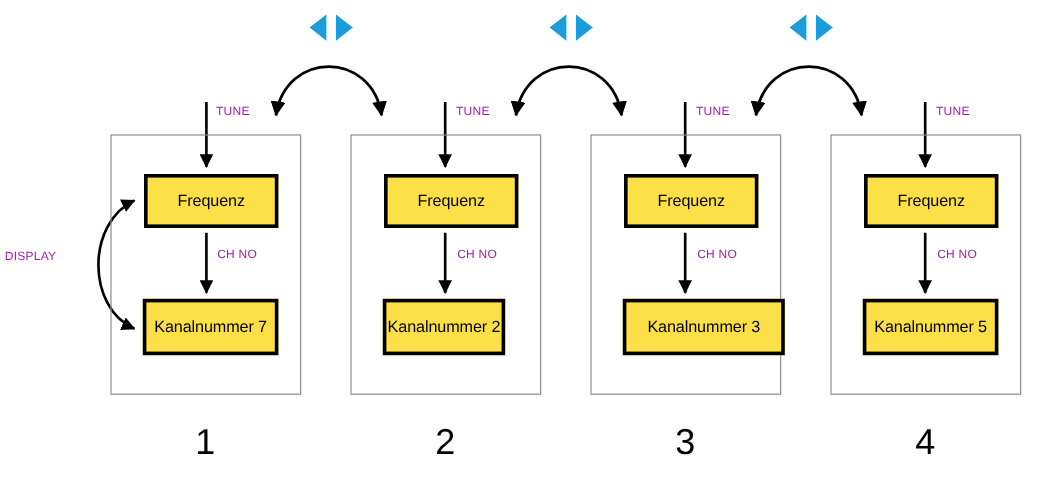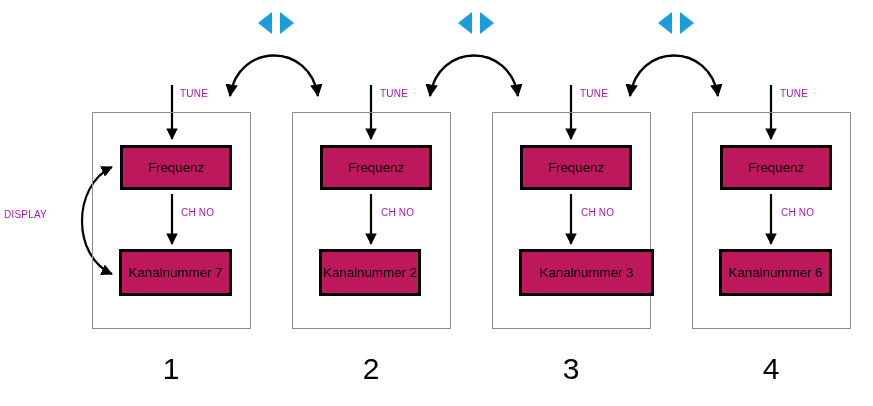--- a/index.html
+++ b/index.html
@@ -27,21 +27,21 @@
   }
   .panel {
     position: absolute;
     border: 1.4px solid #8d8d8d;
     background: transparent;
     box-sizing: border-box;
   }
   .node-box {
     position: absolute;
     border: 3px solid #000000;
-    background: #be185d;
+    background: #fde047;
     box-sizing: border-box;
     display: flex;
     align-items: center;
     justify-content: center;
   }
   .node-label {
     font-size: 13.5px;
     color: #000000;
     white-space: nowrap;
     letter-spacing: -0.1px;
@@ -163,19 +163,19 @@
   </div>
   <div class="blue-label" style="left:580px; top:88px;">TUNE</div>
   <div class="blue-label" style="left:581px; top:207px;">CH NO</div>
   <div class="panel-number" style="left:541px; top:352px;">3</div>
 
   <div class="panel" style="left:692px; top:112px; width:159px; height:217px;"></div>
   <div class="node-box" style="left:720px; top:145px; width:112px; height:45px;">
     <span class="node-label">Frequenz</span>
   </div>
   <div class="node-box" style="left:719px; top:249px; width:113px; height:47px;">
-    <span class="node-label">Kanalnummer 6</span>
+    <span class="node-label">Kanalnummer 5</span>
   </div>
   <div class="blue-label" style="left:780px; top:88px;">TUNE</div>
   <div class="blue-label" style="left:781px; top:207px;">CH NO</div>
   <div class="panel-number" style="left:741px; top:352px;">4</div>
 
 </div>
 
 </body></html>

